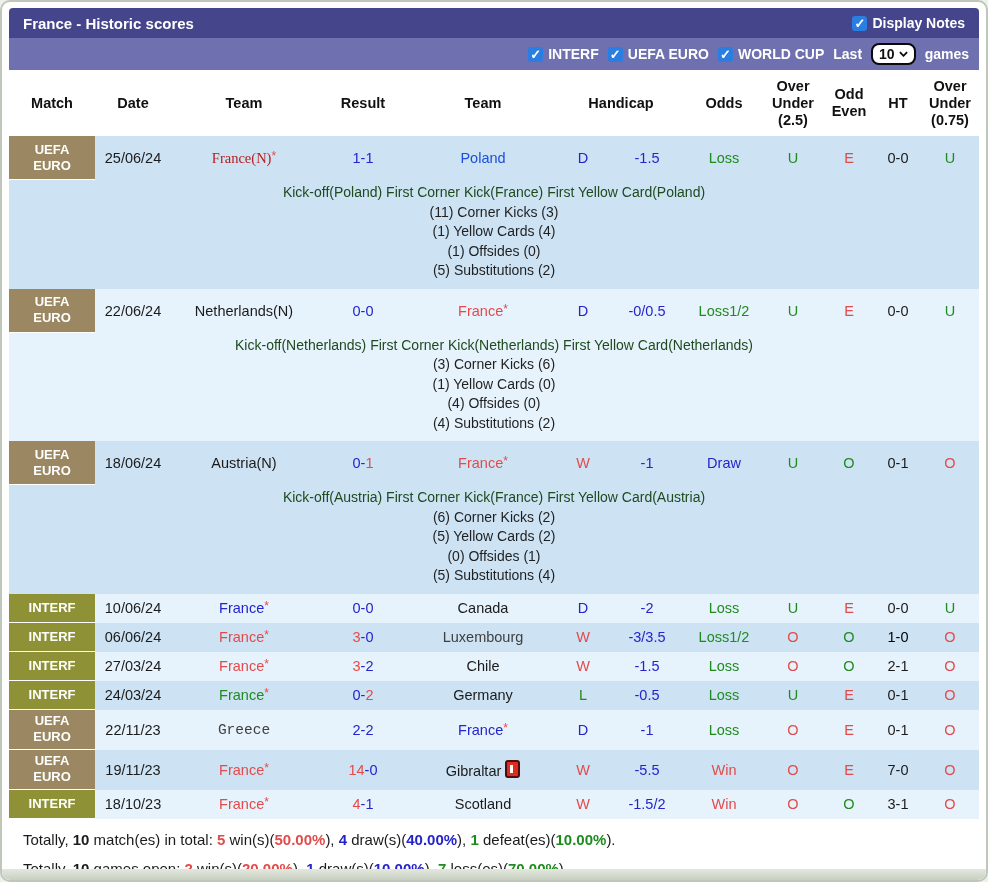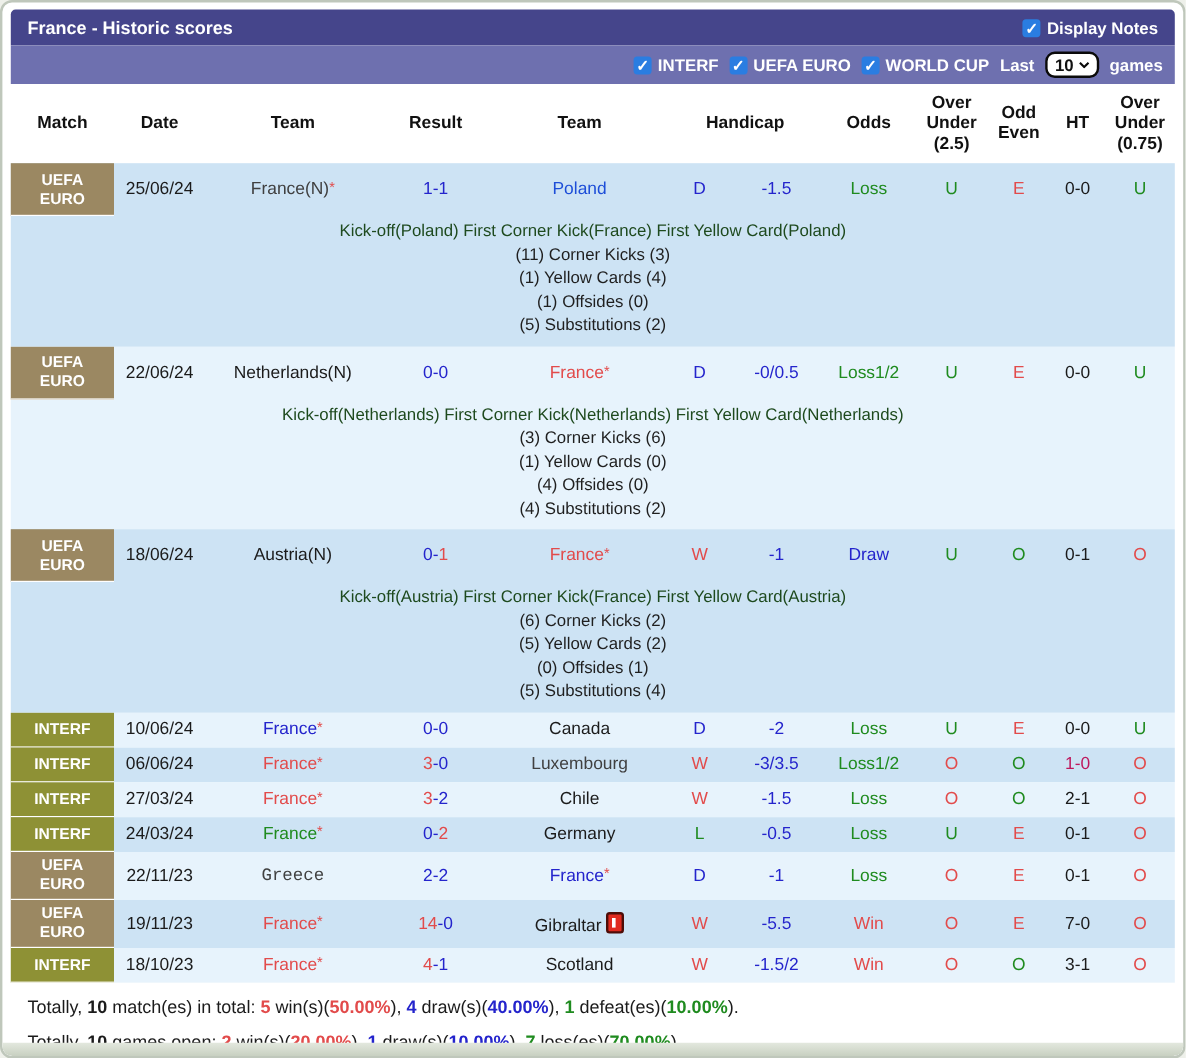--- a/index.html
+++ b/index.html
@@ -101,21 +101,21 @@
     </div>
   </div>
 
   <div id="rows">
       <div class="section" style="background: rgb(205, 227, 244);">
         <div class="grid mainrow" style="height: 44px;">
           <div class="badge" style="background: rgb(155, 136, 98);">
             <div class="bt">UEFA EURO</div>
           </div>
           <div class="cell">25/06/24</div>
-          <div class="cell"><span style="color: #404040;">France(N)</span><span class="star" style="color: rgb(226, 75, 75);">*</span></div>
+          <div class="cell"><span style="color: #b91c1c; font-family: Liberation Serif, serif;">France(N)</span><span class="star" style="color: rgb(226, 75, 75);">*</span></div>
           <div class="cell"><span style="color: rgb(36, 36, 204);">1</span><span style="color: rgb(36, 36, 204);">-</span><span style="color: rgb(36, 36, 204);">1</span></div>
           <div class="cell"><span style="color: #1d4ed8;">Poland</span></div>
           <div class="cell"><span style="color: rgb(36, 36, 204);">D</span></div>
           <div class="cell"><span style="color: rgb(36, 36, 204);">-1.5</span></div>
           <div class="cell"><span style="color: rgb(31, 139, 31);">Loss</span></div>
           <div class="cell"><span style="color: rgb(31, 139, 31);">U</span></div>
           <div class="cell"><span style="color: rgb(226, 75, 75);">E</span></div>
           <div class="cell"><span style="color: rgb(27, 27, 27);">0-0</span></div>
           <div class="cell"><span style="color: rgb(31, 139, 31);">U</span></div>
         </div>
@@ -202,21 +202,21 @@
           </div>
           <div class="cell">06/06/24</div>
           <div class="cell"><span style="color: rgb(226, 75, 75);">France</span><span class="star" style="color: rgb(226, 75, 75);">*</span></div>
           <div class="cell"><span style="color: rgb(226, 75, 75);">3</span><span style="color: rgb(36, 36, 204);">-</span><span style="color: rgb(36, 36, 204);">0</span></div>
           <div class="cell"><span style="color: #404040;">Luxembourg</span></div>
           <div class="cell"><span style="color: rgb(226, 75, 75);">W</span></div>
           <div class="cell"><span style="color: rgb(36, 36, 204);">-3/3.5</span></div>
           <div class="cell"><span style="color: rgb(31, 139, 31);">Loss1/2</span></div>
           <div class="cell"><span style="color: rgb(226, 75, 75);">O</span></div>
           <div class="cell"><span style="color: rgb(31, 139, 31);">O</span></div>
-          <div class="cell"><span style="color: #be185d;">1-0</span></div>
+          <div class="cell"><span style="color: #000000;">1-0</span></div>
           <div class="cell"><span style="color: rgb(226, 75, 75);">O</span></div>
         </div>
       </div>
       <div class="section" style="background: rgb(231, 243, 252);">
         <div class="grid mainrow" style="height: 29px;">
           <div class="badge" style="background: rgb(142, 145, 53);">
             <div class="bt">INTERF</div>
           </div>
           <div class="cell">27/03/24</div>
           <div class="cell"><span style="color: rgb(226, 75, 75);">France</span><span class="star" style="color: rgb(226, 75, 75);">*</span></div>

